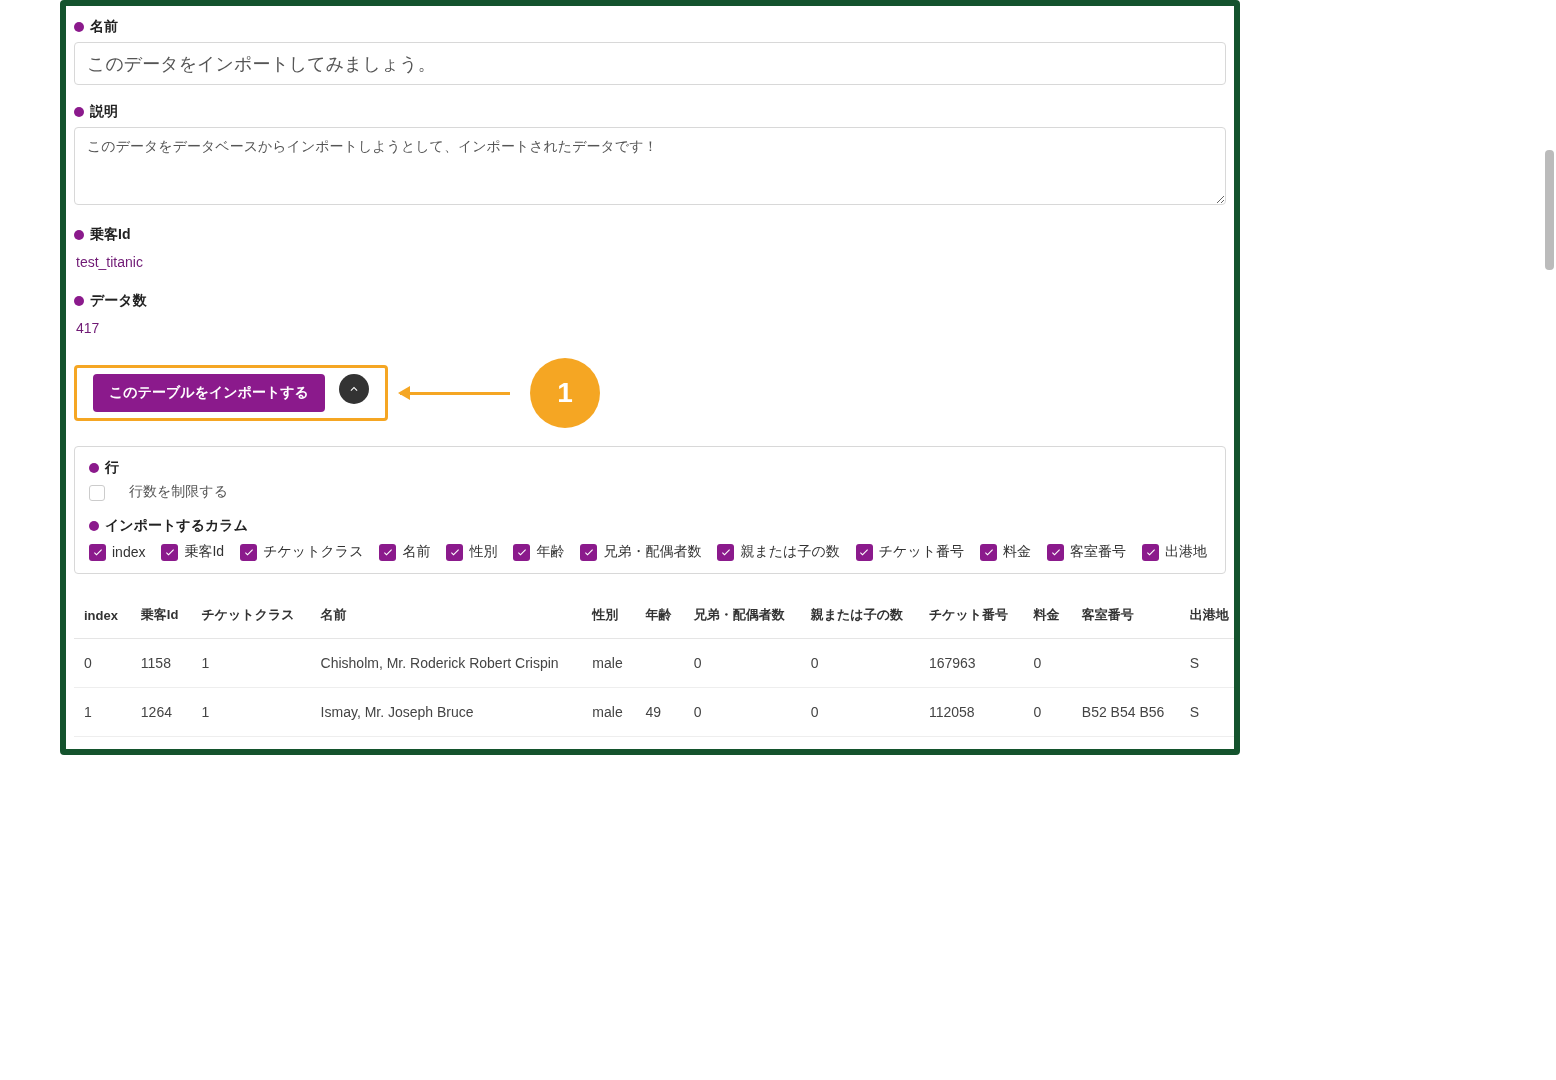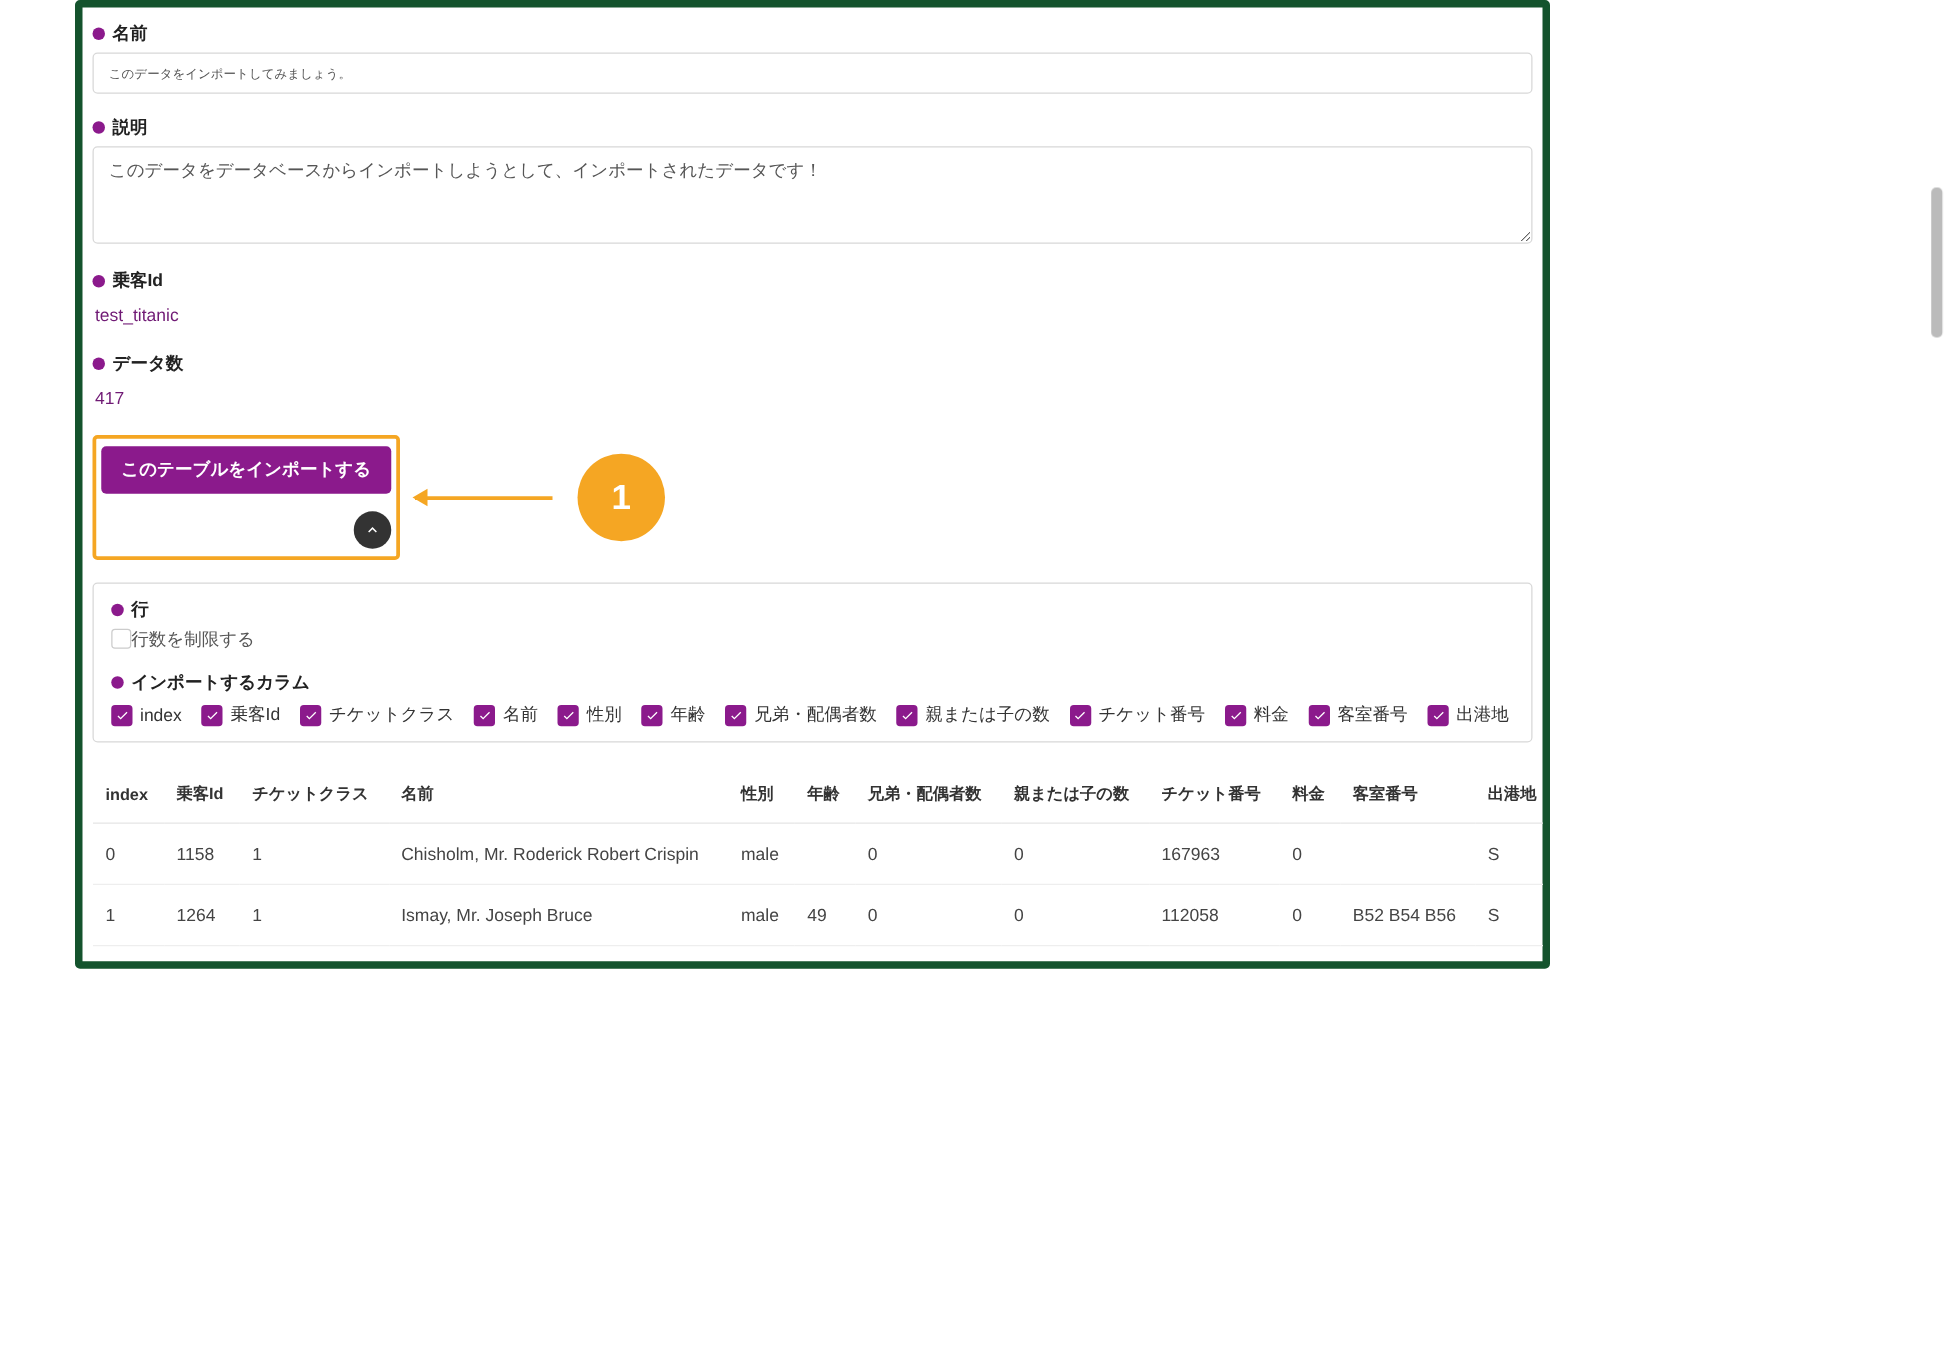--- a/index.html
+++ b/index.html
@@ -2,35 +2,35 @@
 <html><head>
 <meta charset="utf-8">
 <style>
 * { box-sizing: border-box; margin: 0; padding: 0; }
 body { font-family: "Hiragino Sans", "Meiryo", sans-serif; background: #fff; color: #333; font-size: 14px; }
 .page { padding: 0 60px 20px 60px; max-width: 1300px; }
 .panel { border: 6px solid #14532d; border-radius: 4px; padding: 12px 0; margin-bottom: 14px; }
 .section { margin-bottom: 18px; padding: 0 8px; }
 .label-row { display: flex; align-items: center; gap: 6px; font-weight: 700; font-size: 14px; margin-bottom: 6px; color: #222; }
 .dot { width: 10px; height: 10px; border-radius: 50%; background: #8b1a8c; display: inline-block; }
-.text-input { width: 100%; border: 1px solid #d8d8d8; border-radius: 4px; padding: 10px 12px; font-size: 10px; color: #555; background: #fff; }
+.text-input { width: 100%; border: 1px solid #d8d8d8; border-radius: 4px; padding: 10px 12px; font-size: 18px; color: #555; background: #fff; }
 .textarea { width: 100%; border: 1px solid #d8d8d8; border-radius: 4px; padding: 10px 12px; font-size: 14px; color: #555; min-height: 78px; resize: vertical; background: #fff; }
 .static-val { color: #701a75; padding: 4px 2px; }
 .btn-row { display: flex; align-items: center; gap: 12px; position: relative; }
-.highlight-box { border: 3px solid #f5a623; border-radius: 4px; padding: 6px 4px; display: inline-flex; align-items: flex-end; gap: 14px; flex-direction: column; }
+.highlight-box { border: 3px solid #f5a623; border-radius: 4px; padding: 6px 16px; display: inline-flex; align-items: flex-start; gap: 14px; }
 .import-btn { background: #8b1a8c; color: #fff; border: none; border-radius: 4px; padding: 10px 16px; font-weight: 700; font-size: 14px; cursor: pointer; }
 .collapse-btn { width: 30px; height: 30px; border-radius: 50%; background: #333; color: #fff; display: flex; align-items: center; justify-content: center; cursor: pointer; }
 .collapse-btn svg { width: 14px; height: 14px; fill: #fff; }
 .callout { position: relative; display: flex; align-items: center; }
 .arrow-line { width: 110px; height: 3px; background: #f5a623; position: relative; }
 .arrow-line::before { content: ""; position: absolute; left: -2px; top: -6px; border-right: 12px solid #f5a623; border-top: 7px solid transparent; border-bottom: 7px solid transparent; }
 .circle-num { width: 70px; height: 70px; border-radius: 50%; background: #f5a623; color: #fff; font-size: 28px; font-weight: 700; display: flex; align-items: center; justify-content: center; margin-left: 20px; }
 .options-panel { border: 1px solid #d8d8d8; border-radius: 4px; padding: 12px 14px; margin: 0 8px 18px 8px; }
 .sub-section { margin-bottom: 16px; }
-.checkbox-row { display: flex; align-items: flex-start; gap: 0; margin-top: 6px; color: #555; }
+.checkbox-row { display: flex; align-items: flex-end; gap: 24px; margin-top: 6px; color: #555; }
 .chk-empty { width: 16px; height: 16px; border: 1px solid #ccc; border-radius: 3px; display: inline-block; }
 .columns-wrap { display: flex; flex-wrap: wrap; gap: 10px 16px; margin-top: 8px; }
 .col-item { display: inline-flex; align-items: center; gap: 6px; color: #333; }
 .chk-checked { width: 17px; height: 17px; border-radius: 3px; background: #8b1a8c; display: inline-flex; align-items: center; justify-content: center; }
 .chk-checked svg { width: 12px; height: 12px; fill: #fff; }
 table { width: 100%; border-collapse: collapse; margin: 0 8px; }
 th { text-align: left; padding: 14px 10px; font-size: 13px; font-weight: 700; color: #333; border-bottom: 1px solid #e5e5e5; }
 td { padding: 16px 10px; font-size: 14px; color: #444; border-bottom: 1px solid #eee; vertical-align: top; }
 .table-wrap { overflow-x: auto; }
 .scroll-indicator { position: fixed; right: 2px; top: 150px; width: 9px; height: 120px; background: #bbb; border-radius: 4px; }

